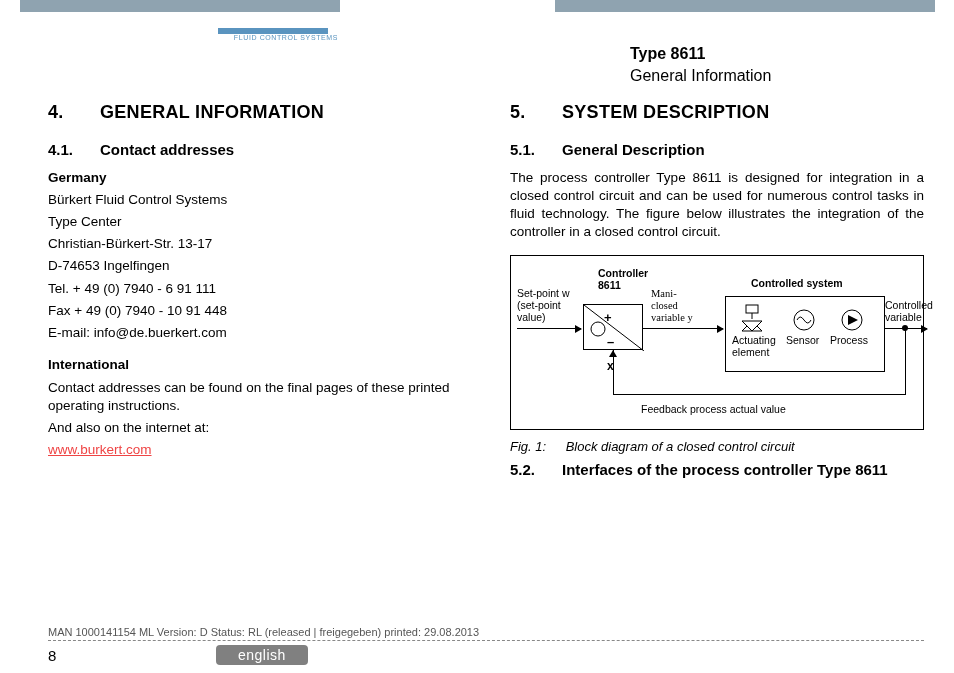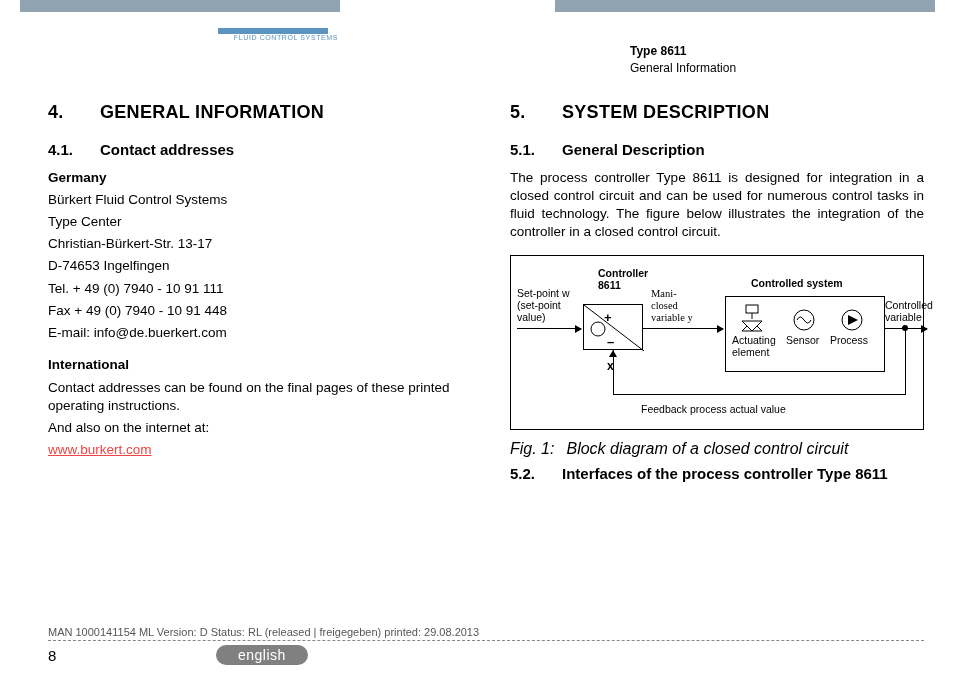--- a/index.html
+++ b/index.html
@@ -16,47 +16,47 @@
   .topbar .stripe { position: absolute; top: 0; height: 12px; background: #8fa3b0; }
   .stripe-a { left: 20px; width: 320px; }
   .stripe-b { left: 555px; width: 380px; }
 
   .header { position: absolute; top: 28px; left: 0; width: 954px; height: 60px; }
   .logo { position: absolute; left: 218px; top: 0; width: 130px; }
   .logo .bar { width: 110px; height: 6px; background: #5a94bf; margin-bottom: 2px; }
   .logo .word { font-size: 26px; font-weight: bold; color: #5a94bf; letter-spacing: -0.5px; line-height: 0.9; }
   .logo .tag { font-size: 7px; color: #5a94bf; letter-spacing: 0.6px; text-align: right; width: 120px; margin-top: -2px; }
 
-  .header-right { position: absolute; left: 630px; top: 15px; font-size: 12px; line-height: 1.4; }
+  .header-right { position: absolute; left: 630px; top: 15px; font-size: 16px; line-height: 1.4; }
   .header-right .type { font-weight: bold; }
 
   .columns { position: absolute; top: 100px; left: 48px; right: 30px; bottom: 60px; display: flex; gap: 48px; }
   .col { flex: 1; font-size: 13.5px; line-height: 1.35; }
 
   h1 { font-size: 18px; font-weight: 900; letter-spacing: 0.3px; margin-bottom: 16px; display: flex; font-family: Arial, sans-serif; }
   h1 .num { width: 52px; }
   h2 { font-size: 15px; font-weight: 900; margin-bottom: 8px; display: flex; }
   h2 .num { width: 52px; }
   h2 .ttl { flex: 1; }
   .col p { margin-bottom: 4px; }
   .col .block { margin-bottom: 14px; }
   .bold { font-weight: bold; }
   .link { color: #ef4444; text-decoration: underline; }
 
   .just { text-align: justify; }
 
   .diagram { border: 1px solid #000; height: 175px; margin-top: 14px; margin-bottom: 8px; position: relative; font-size: 10.5px; }
-  .caption { font-style: italic; font-size: 16px; margin-bottom: 16px; }
+  .caption { font-style: italic; font-size: 13px; margin-bottom: 16px; }
   .caption .fn { display: inline-block; width: 52px; }
 
   .footer { position: absolute; left: 48px; right: 30px; bottom: 8px; }
   .meta { font-size: 11px; color: #555; border-bottom: 1px dashed #888; padding-bottom: 2px; }
   .footer-row { display: flex; align-items: center; margin-top: 4px; }
   .pagenum { font-size: 15px; width: 168px; }
-  .lang-pill { background: #808080; color: #fff; font-size: 14px; padding: 2px 22px; border-radius: 10px; letter-spacing: 0.5px; }
+  .lang-pill { background: #808080; color: #fff; font-size: 14px; padding: 2px 22px; border-radius: 4px; letter-spacing: 0.5px; }
 
   
   .dg { position: absolute; }
   .dg-label { line-height: 1.1; }
   .dg-box { border: 1px solid #000; background: #fff; }
   .arrow-r::after { content: ""; position: absolute; right: -1px; top: -3.5px; border-left: 7px solid #000; border-top: 4px solid transparent; border-bottom: 4px solid transparent; }
   .line-h { height: 1px; background: #000; }
   .line-v { width: 1px; background: #000; }
 </style>
 </head>
@@ -88,21 +88,21 @@
     <h2>
       <span class="num">4.1.</span>
       <span class="ttl">Contact addresses</span>
     </h2>
     <div class="block">
       <p class="bold">Germany</p>
       <p>Bürkert Fluid Control Systems</p>
       <p>Type Center</p>
       <p>Christian-Bürkert-Str. 13-17</p>
       <p>D-74653 Ingelfingen</p>
-      <p>Tel.  + 49 (0) 7940 - 10 91 111</p>
+      <p>Tel.  + 49 (0) 7940 - 6 91 111</p>
       <p>Fax  + 49 (0) 7940 - 10 91 448</p>
       <p>E-mail: info@de.buerkert.com</p>
     </div>
     <div class="block">
       <p class="bold">International</p>
       <p>Contact addresses can be found on the final pages of these printed operating instructions.</p>
       <p>And also on the internet at:</p>
       <p><a href="#" class="link">www.burkert.com</a></p>
     </div>
   </div>

